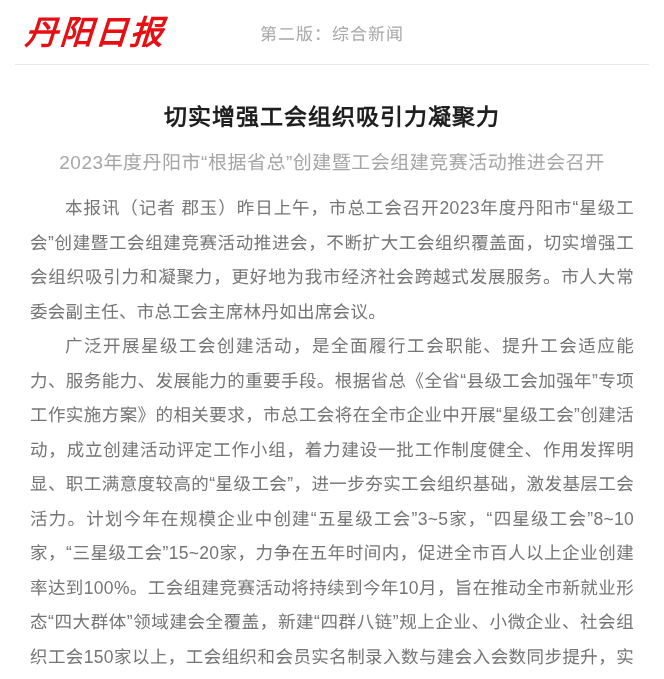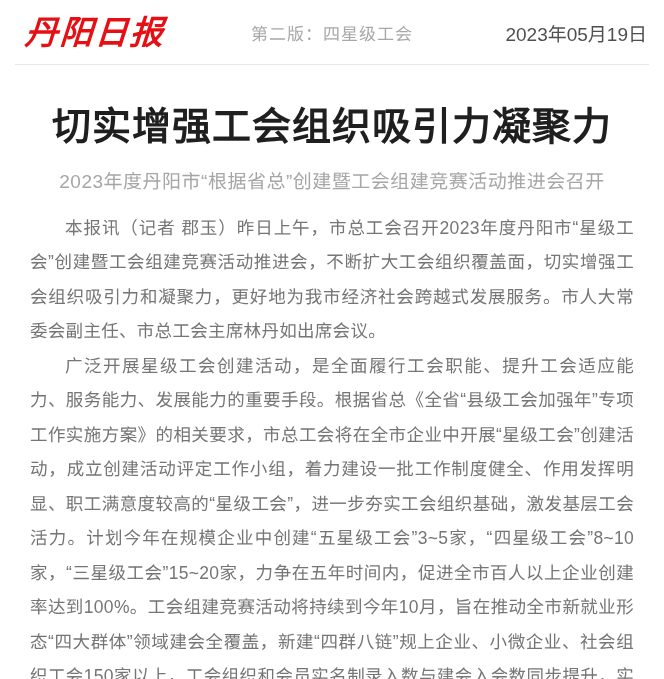--- a/index.html
+++ b/index.html
@@ -52,21 +52,21 @@
     padding-right: 2px;
     white-space: nowrap;
   }
   
   .article {
     padding: 0 30px;
   }
   .article-title {
     margin-top: 39px;
     text-align: center;
-    font-size: 39px;
+    font-size: 23px;
     font-weight: 700;
     color: #1f1f1f;
     letter-spacing: 1px;
     line-height: 1.2;
   }
   .article-subtitle {
     margin-top: 20px;
     text-align: center;
     font-size: 19px;
     font-weight: 400;
@@ -86,22 +86,21 @@
     letter-spacing: 0.3px;
   }
 </style>
 </head>
 <body>
 
 <div class="page">
 
   <header class="header">
     <a class="logo">丹阳日报</a>
-    <div class="section-label">第二版：四星级工会</div>
-    <div class="pub-date">2023年05月19日</div>
+    <div class="section-label">第二版：综合新闻</div>
   </header>
 
   <main class="article">
 
     <h1 class="article-title">切实增强工会组织吸引力凝聚力</h1>
 
     <h2 class="article-subtitle">2023年度丹阳市“根据省总”创建暨工会组建竞赛活动推进会召开</h2>
 
     <div class="article-content">
 

